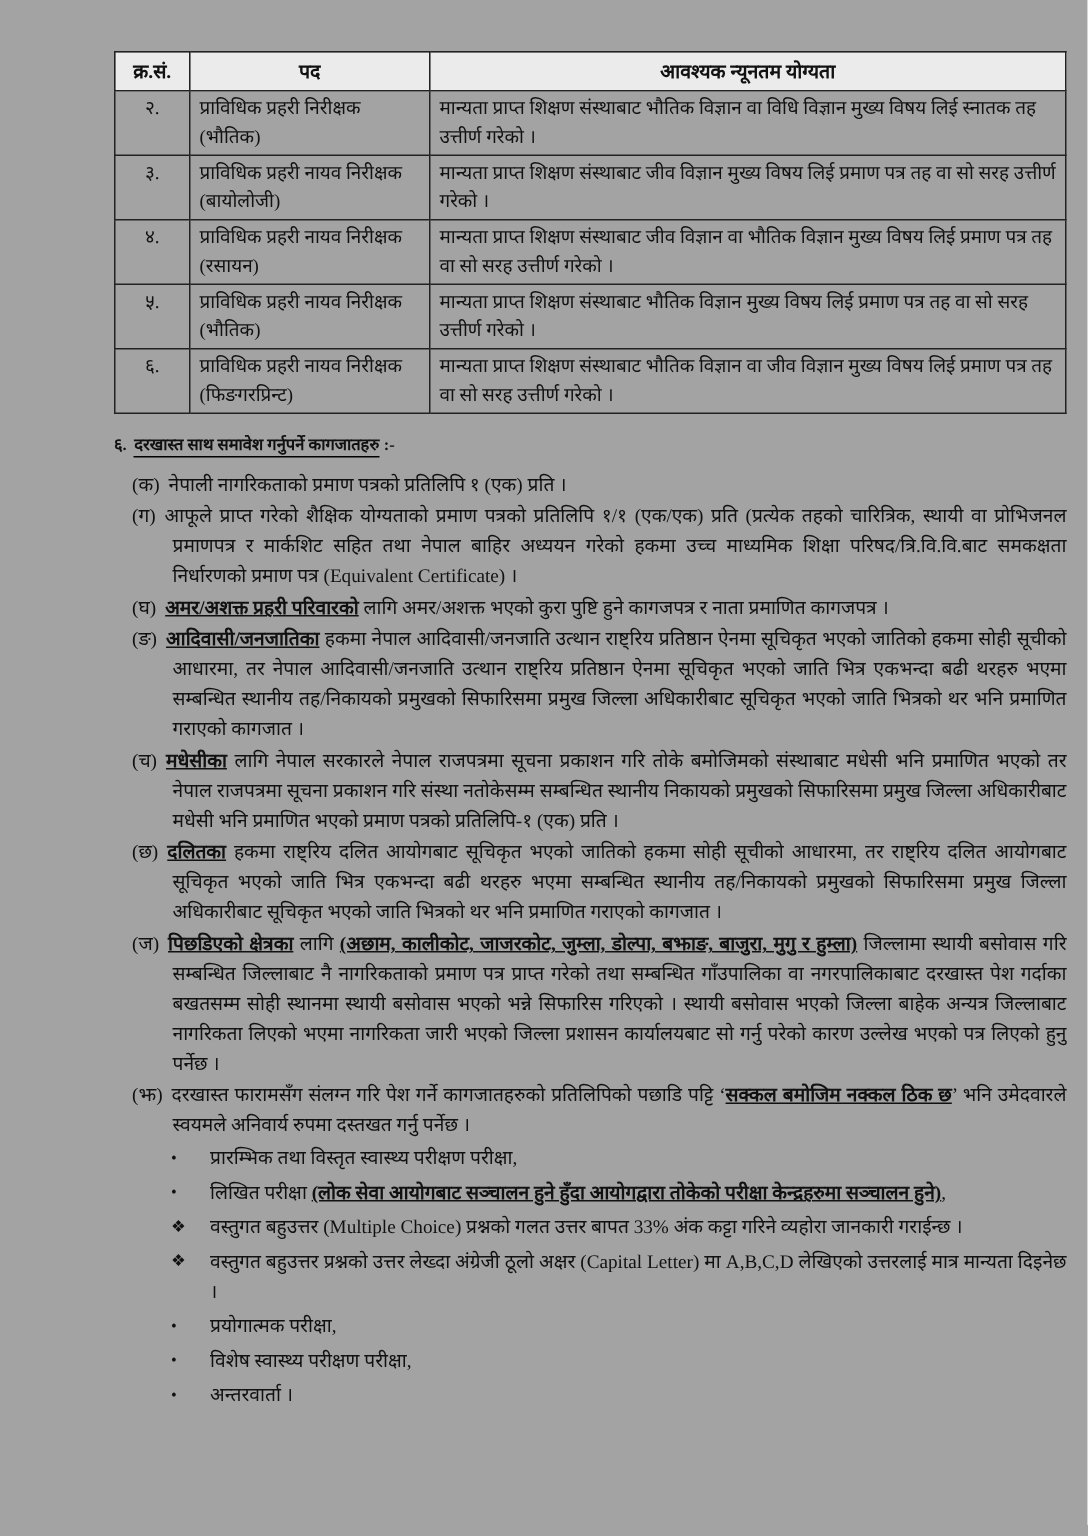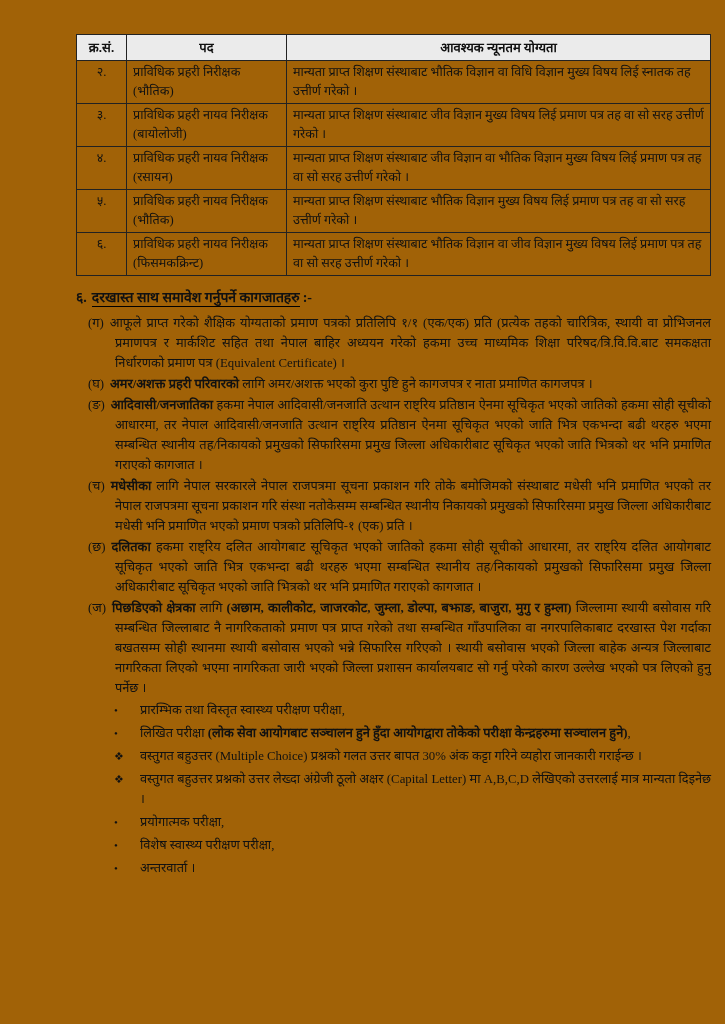--- a/index.html
+++ b/index.html
@@ -1,45 +1,45 @@
 <!DOCTYPE html>
 <html lang="ne"><head>
 <meta charset="utf-8">
 <style>
   html,body{margin:0;padding:0;background:#fff;}
   .page{
-    width:725px;height:1024px;overflow:hidden;background:#a16207;color:#111;
+    width:725px;height:1024px;overflow:hidden;background:#a3a3a3;color:#111;
     font-family:"Liberation Serif","DejaVu Serif",serif;
     position:relative;box-sizing:border-box;
     padding:34px 14px 0 76px;
   }
   
   table.qual{border-collapse:collapse;width:100%;table-layout:fixed;}
   table.qual th,table.qual td{
     border:1px solid #222;vertical-align:top;
     font-size:12.6px;line-height:19px;padding:2px 6px;
   }
   table.qual{border:1.5px solid #222;}
   table.qual th{background:#ebebeb;font-weight:bold;font-size:13px;text-align:center;padding:3px 4px;}
   col.c1{width:50px;} col.c2{width:160px;}
   td.sn{text-align:center;}
   td.post{}
   td.qual-cell{padding-left:9px;padding-right:8px;margin-top:20px;}
   
-  .sec-head{margin-top:11px;margin-bottom:5px;font-weight:bold;font-size:14px;line-height:21px;}
+  .sec-head{margin-top:11px;margin-bottom:5px;font-weight:bold;font-size:11px;line-height:21px;}
   .sec-head .num{margin-right:5px;}
   .u{border-bottom:1.6px solid #000;padding-bottom:1px;}
   .sep{margin-left:3px;}
   .doc-items{margin-left:12px;}
   .doc-item{
     font-size:12.8px;line-height:20px;text-align:justify;
     padding-left:27px;text-indent:-27px;margin-bottom:1px;
   }
   .doc-item .lbl{padding-right:6px;}
-  .b{font-weight:bold;}
+  .b{font-weight:bold;text-decoration:underline;}
   
   .bullets{margin-left:38px;margin-top:2px;}
   .bullet-item{display:flex;font-size:12.8px;line-height:20px;margin-bottom:3px;}
   .blt{width:26px;flex:0 0 26px;font-size:11px;line-height:20px;}
   .btxt{flex:1;text-align:justify;}
 </style>
 </head>
 <body>
 
 <div class="page">
@@ -91,64 +91,66 @@
       <div>प्राविधिक प्रहरी नायव निरीक्षक</div>
       <div>(भौतिक)</div>
     </td>
     <td class="qual-cell">मान्यता प्राप्त शिक्षण संस्थाबाट भौतिक विज्ञान मुख्य विषय लिई प्रमाण पत्र तह वा सो सरह उत्तीर्ण गरेको ।</td>
   </tr>
 
   <tr>
     <td class="sn">६.</td>
     <td class="post">
       <div>प्राविधिक प्रहरी नायव निरीक्षक</div>
-      <div>(फिसमकक्रिन्ट)</div>
+      <div>(फिङगरप्रिन्ट)</div>
     </td>
     <td class="qual-cell">मान्यता प्राप्त शिक्षण संस्थाबाट भौतिक विज्ञान वा जीव विज्ञान मुख्य विषय लिई प्रमाण पत्र तह वा सो सरह उत्तीर्ण गरेको ।</td>
   </tr>
 </tbody>
   </table>
 
   <div>
     <div class="sec-head">
       <span class="num">६.</span><span class="u">दरखास्त साथ समावेश गर्नुपर्ने कागजातहरु</span><span class="sep">:-</span>
     </div>
     <div class="doc-items">
+  <div class="doc-item"><span class="lbl">(क)</span><span><span>नेपाली नागरिकताको प्रमाण पत्रको प्रतिलिपि १ (एक) प्रति ।</span></span></div>
 
 
   <div class="doc-item"><span class="lbl">(ग)</span><span><span>आफूले प्राप्त गरेको शैक्षिक योग्यताको प्रमाण पत्रको प्रतिलिपि १/१ (एक/एक) प्रति (प्रत्येक तहको चारित्रिक, स्थायी वा प्रोभिजनल प्रमाणपत्र र मार्कशिट सहित तथा नेपाल बाहिर अध्ययन गरेको हकमा उच्च माध्यमिक शिक्षा परिषद/त्रि.वि.वि.बाट समकक्षता निर्धारणको प्रमाण पत्र (Equivalent Certificate) ।</span></span></div>
 
   <div class="doc-item"><span class="lbl">(घ)</span><span><span class="b">अमर/अशक्त प्रहरी परिवारको</span><span> लागि अमर/अशक्त भएको कुरा पुष्टि हुने कागजपत्र र नाता प्रमाणित कागजपत्र ।</span></span></div>
 
   <div class="doc-item"><span class="lbl">(ङ)</span><span><span class="b">आदिवासी/जनजातिका</span><span> हकमा नेपाल आदिवासी/जनजाति उत्थान राष्ट्रिय प्रतिष्ठान ऐनमा सूचिकृत भएको जातिको हकमा सोही सूचीको आधारमा, तर नेपाल आदिवासी/जनजाति उत्थान राष्ट्रिय प्रतिष्ठान ऐनमा सूचिकृत भएको जाति भित्र एकभन्दा बढी थरहरु भएमा सम्बन्धित स्थानीय तह/निकायको प्रमुखको सिफारिसमा प्रमुख जिल्ला अधिकारीबाट सूचिकृत भएको जाति भित्रको थर भनि प्रमाणित गराएको कागजात ।</span></span></div>
 
   <div class="doc-item"><span class="lbl">(च)</span><span><span class="b">मधेसीका</span><span> लागि नेपाल सरकारले नेपाल राजपत्रमा सूचना प्रकाशन गरि तोके बमोजिमको संस्थाबाट मधेसी भनि प्रमाणित भएको तर नेपाल राजपत्रमा सूचना प्रकाशन गरि संस्था नतोकेसम्म सम्बन्धित स्थानीय निकायको प्रमुखको सिफारिसमा प्रमुख जिल्ला अधिकारीबाट मधेसी भनि प्रमाणित भएको प्रमाण पत्रको प्रतिलिपि-१ (एक) प्रति ।</span></span></div>
 
   <div class="doc-item"><span class="lbl">(छ)</span><span><span class="b">दलितका</span><span> हकमा राष्ट्रिय दलित आयोगबाट सूचिकृत भएको जातिको हकमा सोही सूचीको आधारमा, तर राष्ट्रिय दलित आयोगबाट सूचिकृत भएको जाति भित्र एकभन्दा बढी थरहरु भएमा सम्बन्धित स्थानीय तह/निकायको प्रमुखको सिफारिसमा प्रमुख जिल्ला अधिकारीबाट सूचिकृत भएको जाति भित्रको थर भनि प्रमाणित गराएको कागजात ।</span></span></div>
 
   <div class="doc-item"><span class="lbl">(ज)</span><span><span class="b">पिछडिएको क्षेत्रका</span><span> लागि </span><span class="b">(अछाम, कालीकोट, जाजरकोट, जुम्ला, डोल्पा, बझाङ, बाजुरा, मुगु र हुम्ला)</span><span> जिल्लामा स्थायी बसोवास गरि सम्बन्धित जिल्लाबाट नै नागरिकताको प्रमाण पत्र प्राप्त गरेको तथा सम्बन्धित गाँउपालिका वा नगरपालिकाबाट दरखास्त पेश गर्दाका बखतसम्म सोही स्थानमा स्थायी बसोवास भएको भन्ने सिफारिस गरिएको । स्थायी बसोवास भएको जिल्ला बाहेक अन्यत्र जिल्लाबाट नागरिकता लिएको भएमा नागरिकता जारी भएको जिल्ला प्रशासन कार्यालयबाट सो गर्नु परेको कारण उल्लेख भएको पत्र लिएको हुनु पर्नेछ ।</span></span></div>
 
+  <div class="doc-item"><span class="lbl">(झ)</span><span><span>दरखास्त फारामसँग संलग्न गरि पेश गर्ने कागजातहरुको प्रतिलिपिको पछाडि पट्टि ‘</span><span class="b">सक्कल बमोजिम नक्कल ठिक छ</span><span>’ भनि उमेदवारले स्वयमले अनिवार्य रुपमा दस्तखत गर्नु पर्नेछ ।</span></span></div>
 </div>
   </div>
 
   <div>
     <div class="bullets">
   <div class="bullet-item">
     <span class="blt">•</span>
     <span class="btxt"><span>प्रारम्भिक तथा विस्तृत स्वास्थ्य परीक्षण परीक्षा,</span></span>
   </div>
 
   <div class="bullet-item">
     <span class="blt">•</span>
     <span class="btxt"><span>लिखित परीक्षा </span><span class="b">(लोक सेवा आयोगबाट सञ्चालन हुने हुँदा आयोगद्वारा तोकेको परीक्षा केन्द्रहरुमा सञ्चालन हुने)</span><span>,</span></span>
   </div>
 
   <div class="bullet-item">
     <span class="blt">❖</span>
-    <span class="btxt"><span>वस्तुगत बहुउत्तर (Multiple Choice) प्रश्नको गलत उत्तर बापत 30% अंक कट्टा गरिने व्यहोरा जानकारी गराईन्छ ।</span></span>
+    <span class="btxt"><span>वस्तुगत बहुउत्तर (Multiple Choice) प्रश्नको गलत उत्तर बापत 33% अंक कट्टा गरिने व्यहोरा जानकारी गराईन्छ ।</span></span>
   </div>
 
   <div class="bullet-item">
     <span class="blt">❖</span>
     <span class="btxt"><span>वस्तुगत बहुउत्तर प्रश्नको उत्तर लेख्दा अंग्रेजी ठूलो अक्षर (Capital Letter) मा A,B,C,D लेखिएको उत्तरलाई मात्र मान्यता दिइनेछ ।</span></span>
   </div>
 
   <div class="bullet-item">
     <span class="blt">•</span>
     <span class="btxt"><span>प्रयोगात्मक परीक्षा,</span></span>

